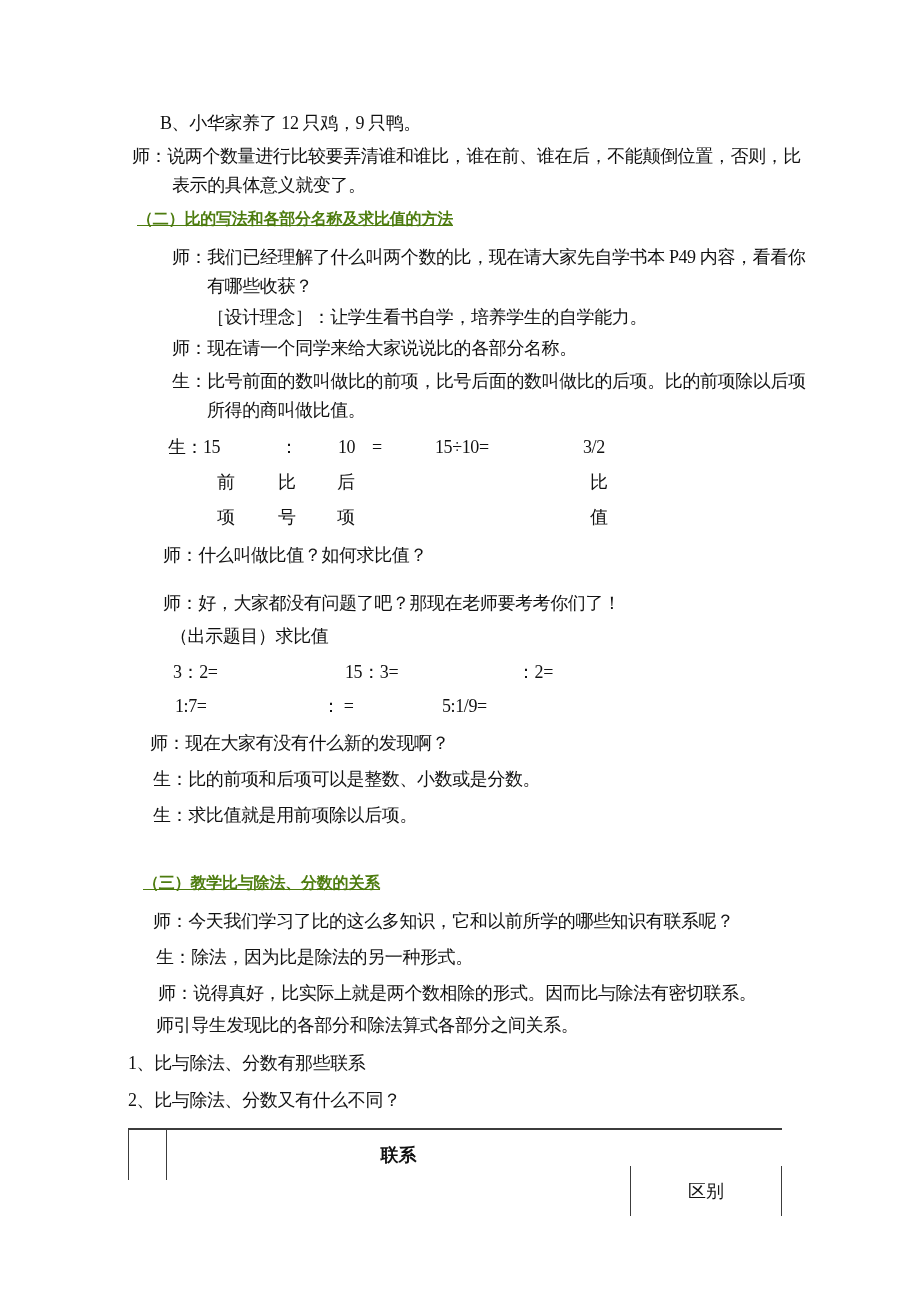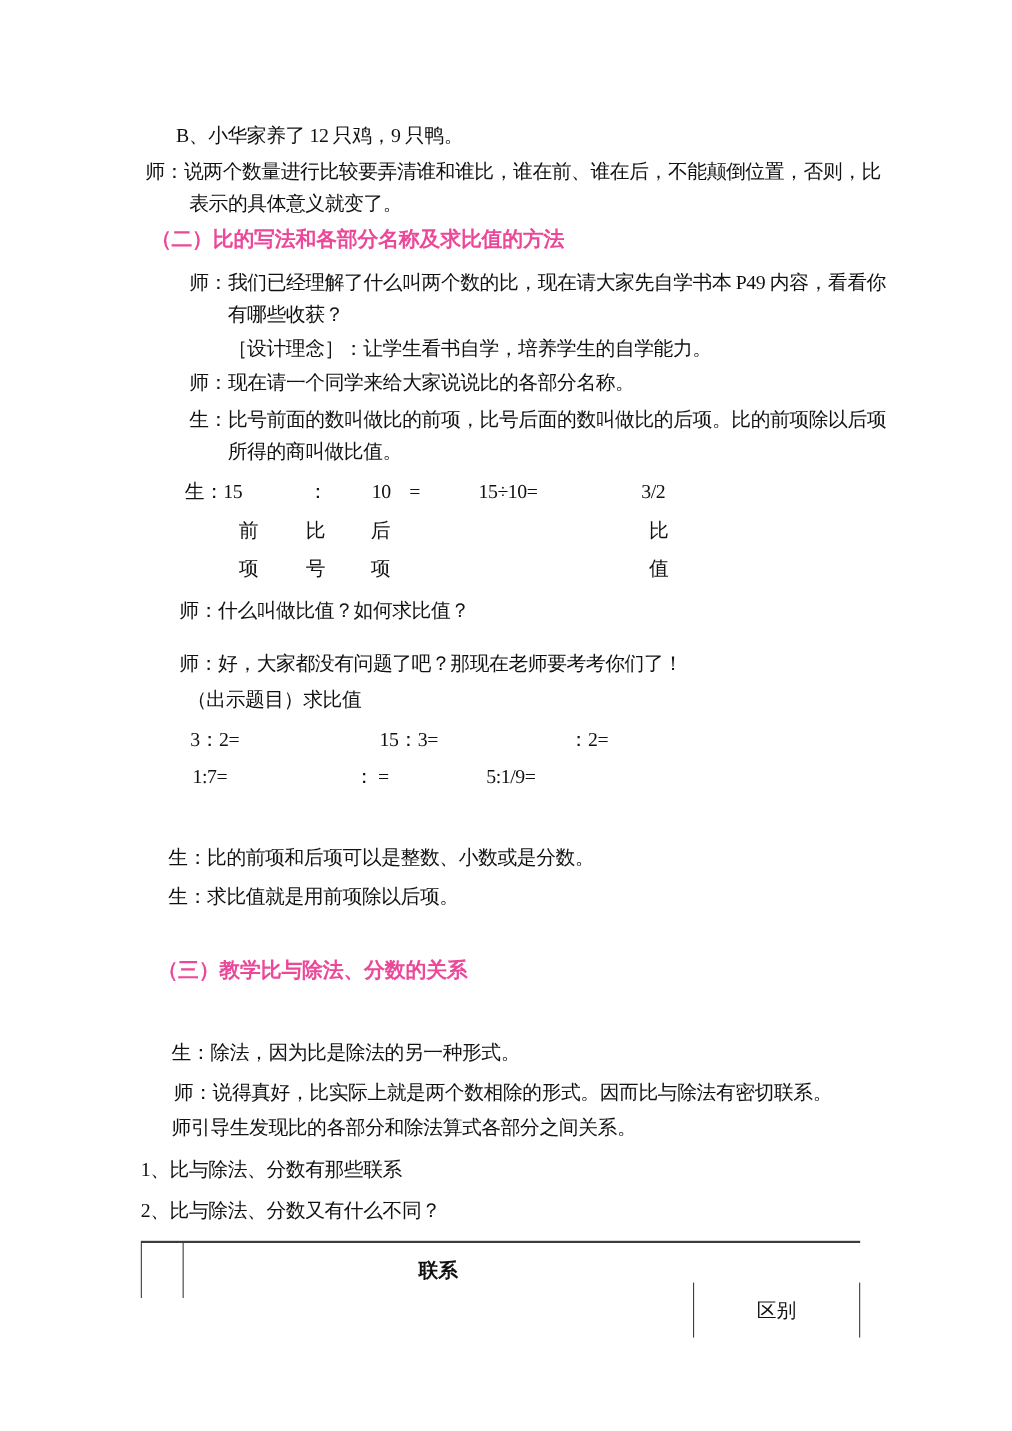--- a/index.html
+++ b/index.html
@@ -15,23 +15,24 @@
   .ln{
     position:absolute;
     white-space:pre;
     font-size:18px;
     line-height:21px;
     letter-spacing:-0.4px;
     color:#111;
   }
   .hd{
     font-weight:bold;
-    font-size:19px;
+    font-size:16px;
     letter-spacing:-0.2px;
-    color:#ec4899;
+    color:#4d7c0f;
+    text-decoration:underline;
   }
   .tbl{
     position:absolute;
     left:128px;top:1128px;
     width:654px;height:50px;
     border-top:2px solid #3c3c3c;
     box-sizing:border-box;
   }
   .cell{
     position:absolute;top:0;height:50px;
@@ -83,24 +84,26 @@
   <div class="ln" style="left:163px;top:593px">师：好，大家都没有问题了吧？那现在老师要考考你们了！</div>
   <div class="ln" style="left:170px;top:626px">（出示题目）求比值</div>
 
   <div class="ln" style="left:173px;top:662px">3：2=</div>
   <div class="ln" style="left:345px;top:662px">15：3=</div>
   <div class="ln" style="left:517px;top:662px">：2=</div>
   <div class="ln" style="left:175px;top:696px">1:7=</div>
   <div class="ln" style="left:322px;top:696px">： =</div>
   <div class="ln" style="left:442px;top:696px">5:1/9=</div>
 
+  <div class="ln" style="left:150px;top:733px">师：现在大家有没有什么新的发现啊？</div>
   <div class="ln" style="left:153px;top:769px">生：比的前项和后项可以是整数、小数或是分数。</div>
   <div class="ln" style="left:153px;top:805px">生：求比值就是用前项除以后项。</div>
 
   <div class="ln hd" style="left:143px;top:872px">（三）教学比与除法、分数的关系</div>
+  <div class="ln" style="left:153px;top:911px">师：今天我们学习了比的这么多知识，它和以前所学的哪些知识有联系呢？</div>
   <div class="ln" style="left:156px;top:947px">生：除法，因为比是除法的另一种形式。</div>
   <div class="ln" style="left:158px;top:983px">师：说得真好，比实际上就是两个数相除的形式。因而比与除法有密切联系。</div>
   <div class="ln" style="left:156px;top:1015px">师引导生发现比的各部分和除法算式各部分之间关系。</div>
   <div class="ln" style="left:128px;top:1053px">1、比与除法、分数有那些联系</div>
   <div class="ln" style="left:128px;top:1090px">2、比与除法、分数又有什么不同？</div>
 
   <div class="tbl">
     <div class="cell c1"></div>
     <div class="cell c2">联系</div>
     <div class="cell c3">区别</div>

